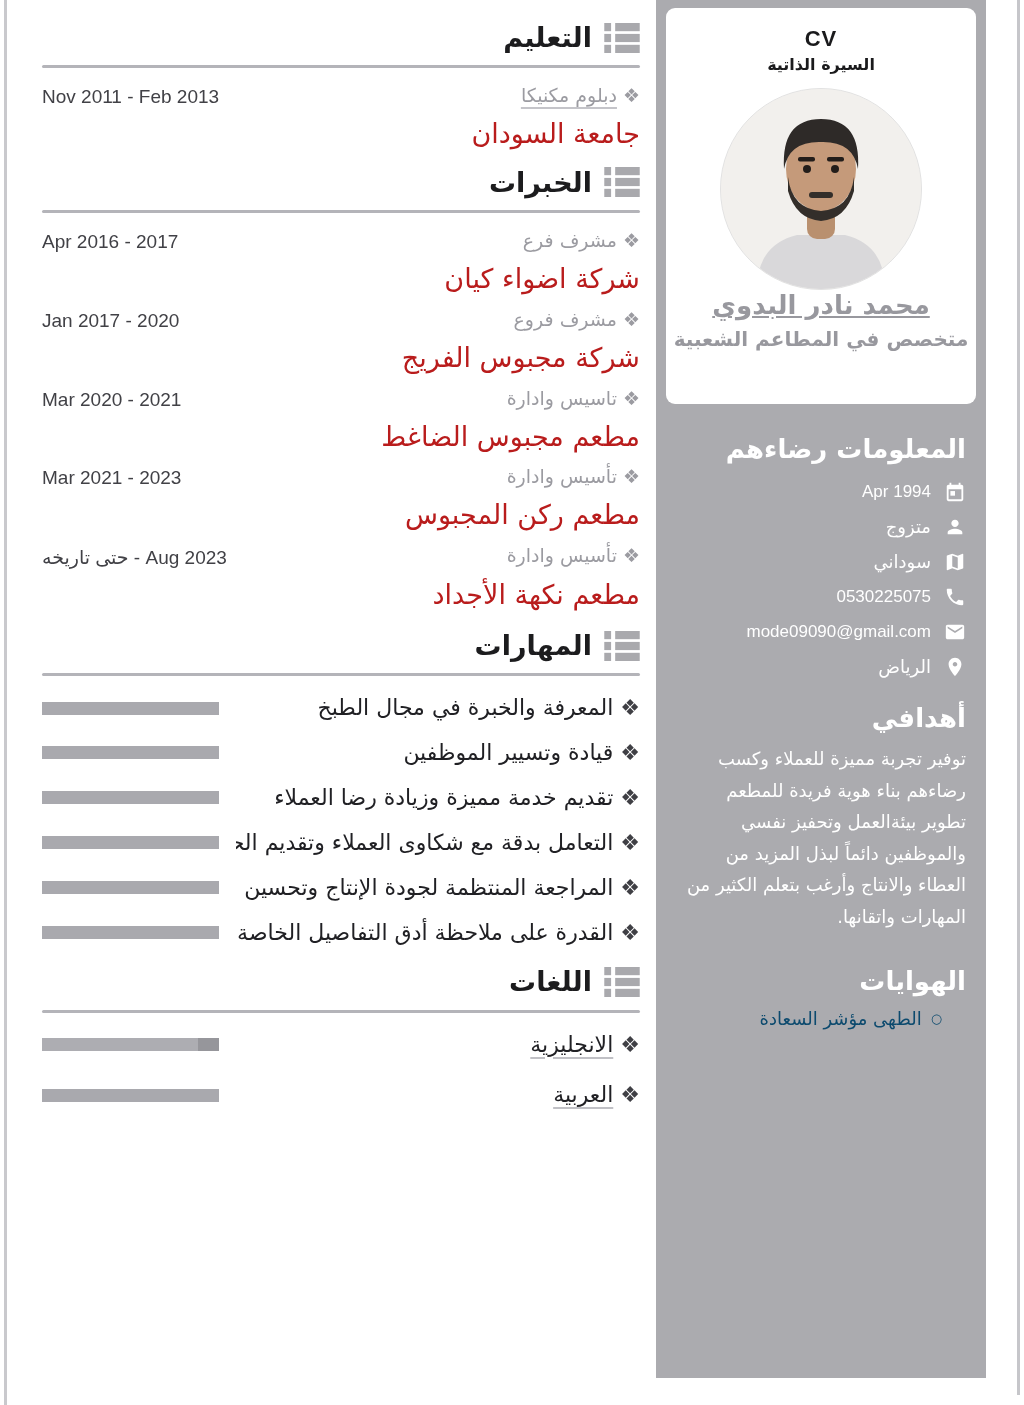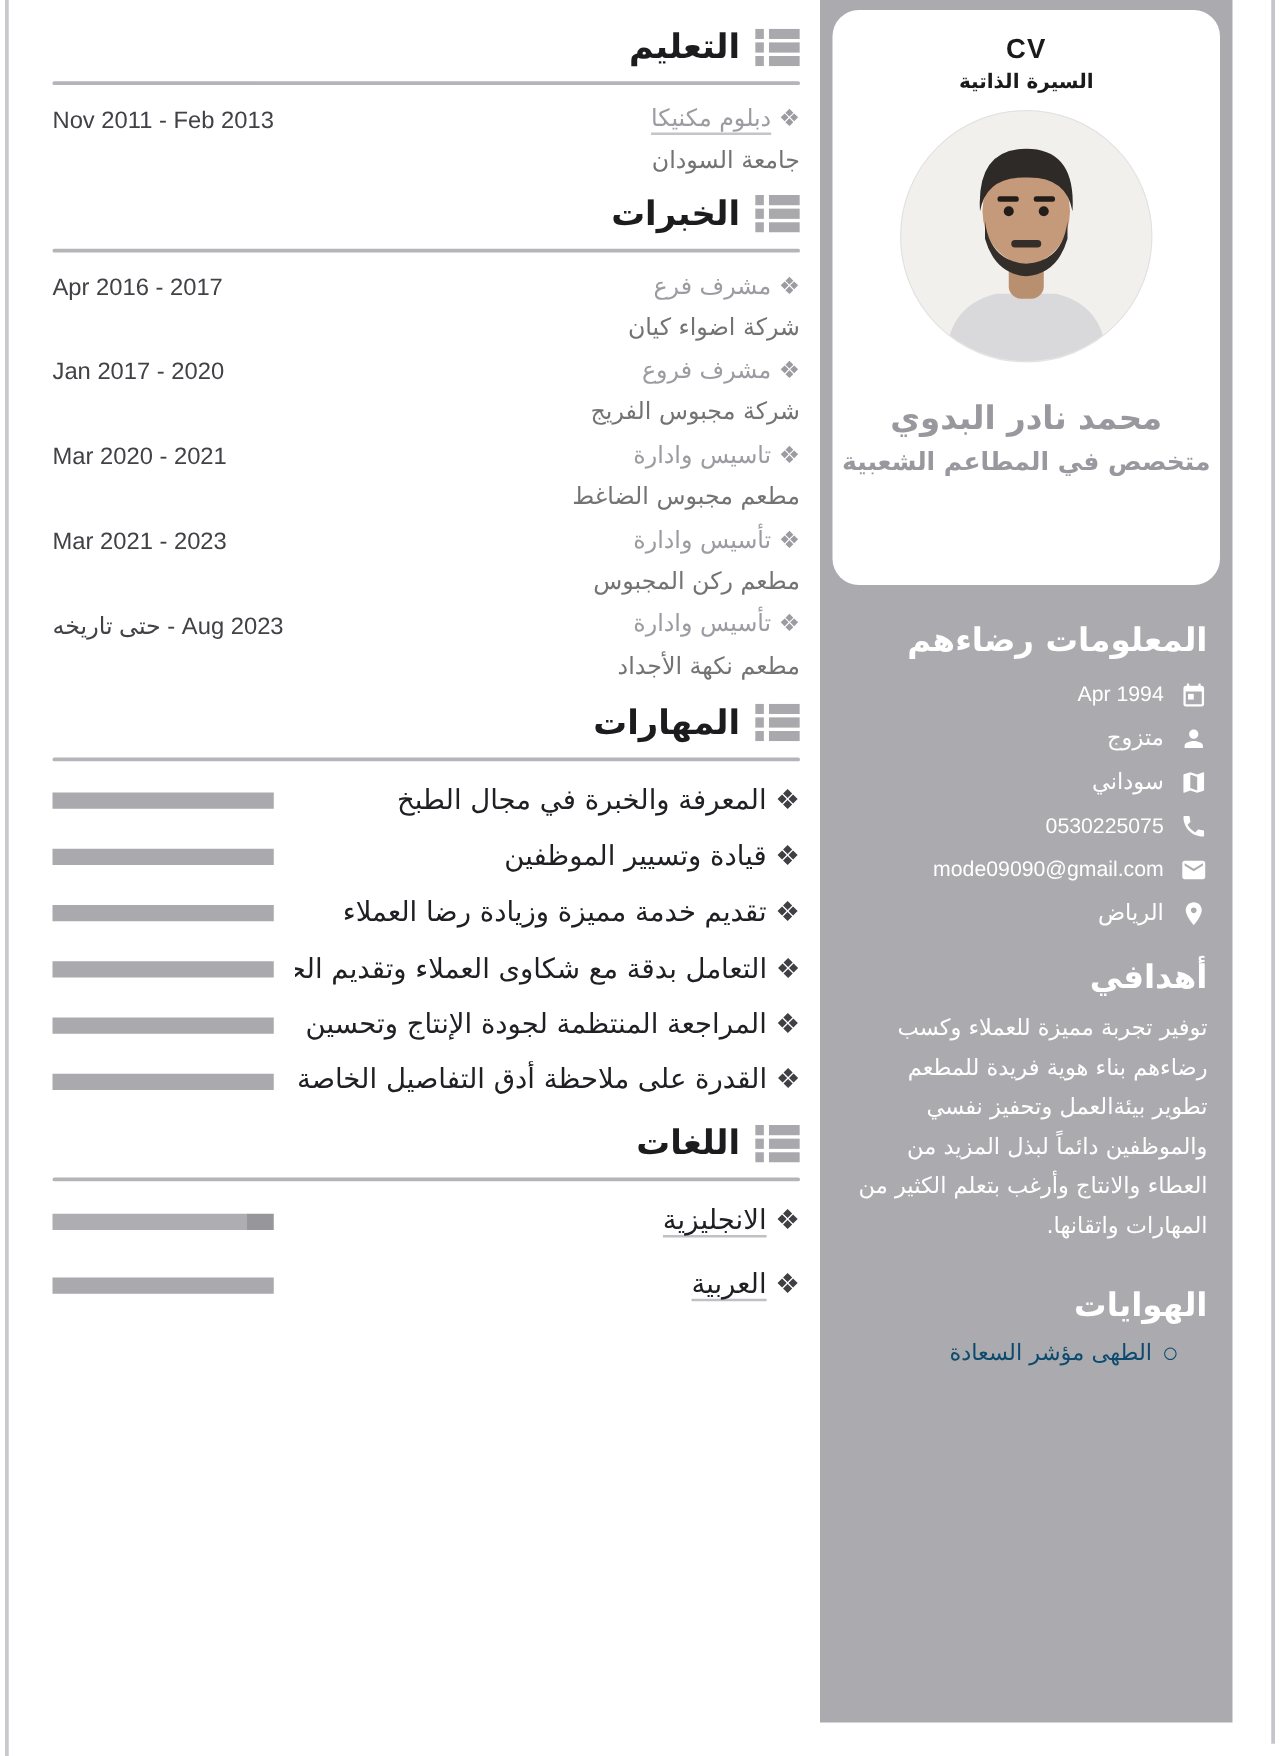--- a/index.html
+++ b/index.html
@@ -18,42 +18,42 @@
   .sec-title{font-size:27px;font-weight:bold;color:#1c1c1e;line-height:1.3;}
   .list-icon{flex:0 0 auto;display:block;}
   .divider{height:3px;background:#b4b4b9;border-radius:2px;margin:10px 0 16px 0;}
 
   .entry{margin-bottom:10px;}
   .entry-top{display:flex;justify-content:space-between;align-items:flex-start;}
   .date{font-size:19px;color:#414146;padding-top:2px;white-space:nowrap;}
   .entry-title{font-size:19px;color:#9b9ba1;text-align:right;white-space:nowrap;}
   .entry-title .bullet{margin-left:6px;}
   .entry-title.u .t-label{text-decoration:underline;text-decoration-color:#c4c4c9;text-underline-offset:5px;text-decoration-thickness:1.5px;}
-  .entry-org{font-size:19px;color:#737373;text-align:right;margin-top:7px;line-height:1.4;}
+  .entry-org{font-size:27px;color:#b91c1c;text-align:right;margin-top:7px;line-height:1.4;}
   .exp-gap{margin-top:12px;}
   .skills-gap{margin-top:14px;}
   .lang-gap{margin-top:16px;}
 
   .skill-row{display:flex;justify-content:space-between;align-items:center;margin-bottom:13px;}
   .bar{width:177px;height:13px;background:#a9a9ae;flex:0 0 auto;}
   .skill-label{font-size:22px;color:#202024;direction:rtl;text-align:right;white-space:nowrap;
                overflow:hidden;max-width:404px;line-height:1.45;}
   .skill-label .bullet{color:#3f3f44;margin-left:7px;}
   .lang-label .t-label{text-decoration:underline;text-decoration-color:#c0c0c5;text-underline-offset:5px;text-decoration-thickness:1.5px;}
   .lang-row{margin-bottom:19px;}
 
   
   .sidebar{position:absolute;left:656px;top:0;width:330px;height:1378px;background:#ababaf;}
-  .profile-card{margin:8px 10px 0 10px;height:460px;background:#ffffff;border-radius:21px;
+  .profile-card{margin:8px 10px 0 10px;height:396px;background:#ffffff;border-radius:9px;
                 text-align:center;padding-top:18px;box-sizing:border-box;}
   .cv-label{font-size:22px;font-weight:bold;color:#1a1a1c;letter-spacing:1px;}
   .cv-subtitle{font-size:16px;font-weight:bold;color:#1a1a1c;margin-top:3px;}
   .photo{width:200px;height:200px;border-radius:50%;margin:14px auto 0 auto;overflow:hidden;
          border:1px solid #e2e2e2;background:#f2f0ed;}
-  .person-name{font-size:26px;font-weight:bold;color:#98989e;margin-top:30px;}
+  .person-name{font-size:26px;font-weight:bold;color:#98989e;text-decoration:underline;}
   .person-role{font-size:20px;font-weight:bold;color:#98989e;margin-top:7px;}
 
   .sb-header{font-size:26px;font-weight:bold;color:#ffffff;text-align:right;
              padding:0 20px;direction:rtl;}
   .info-list{margin-top:16px;}
   .info-row{display:flex;align-items:center;gap:13px;direction:rtl;padding:0 20px;
             margin-bottom:11px;min-height:24px;}
   .info-row .ico{flex:0 0 auto;display:block;}
   .info-value{font-size:18px;color:#ffffff;line-height:1.3;}
   .info-value.latin{font-size:17px;}

